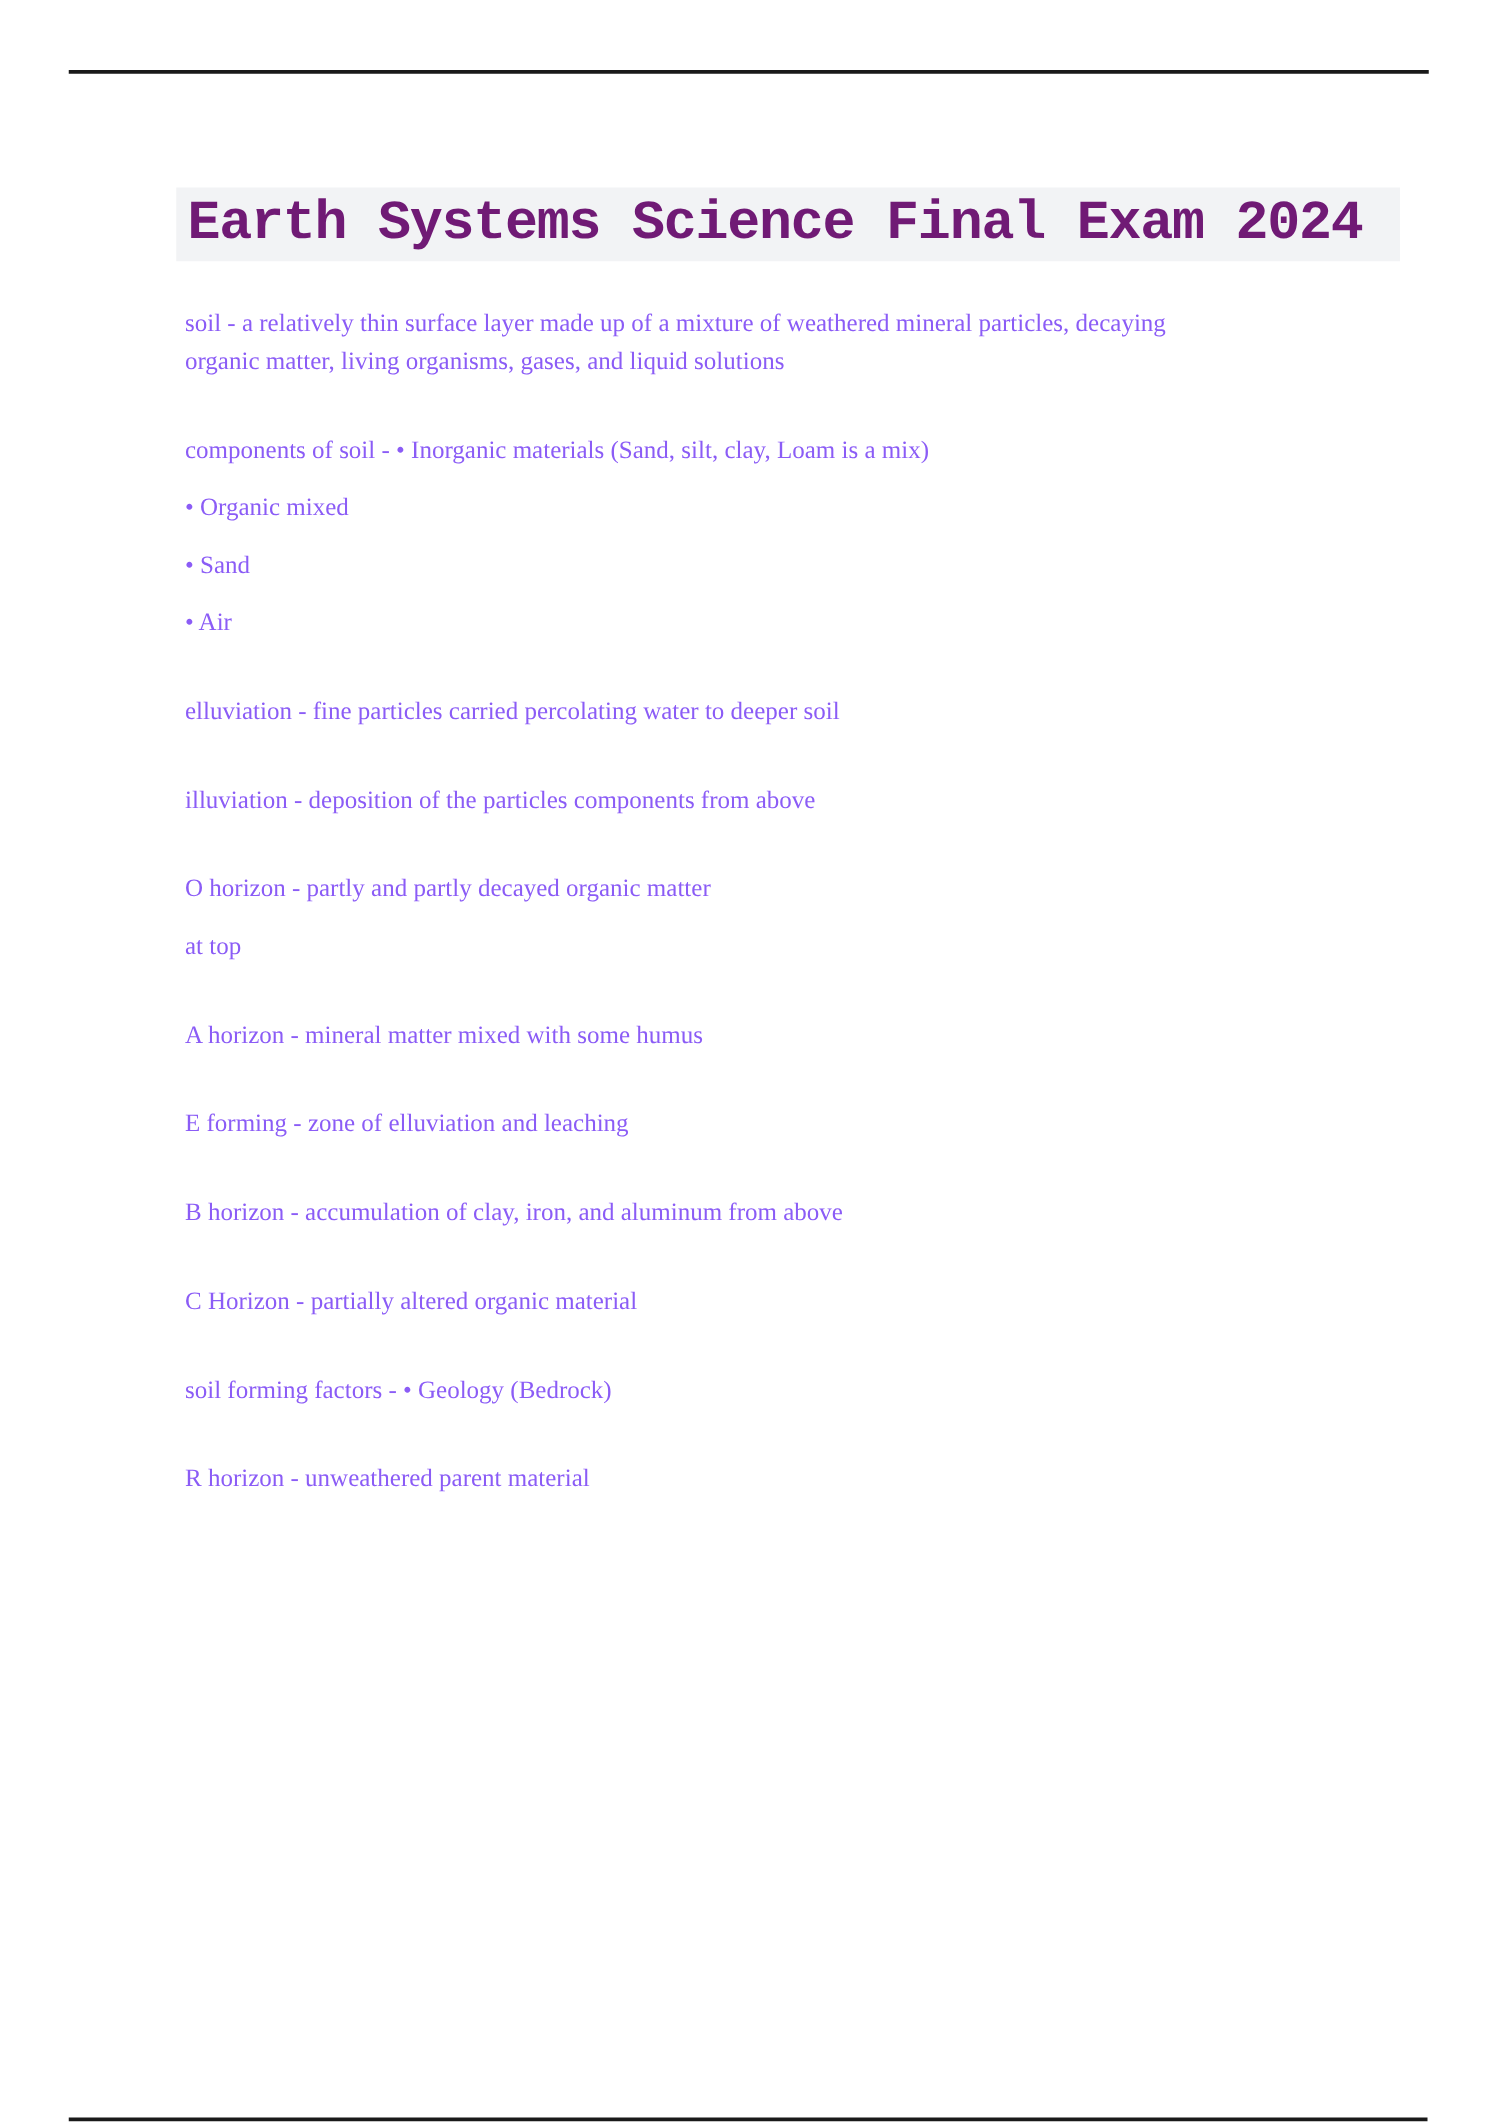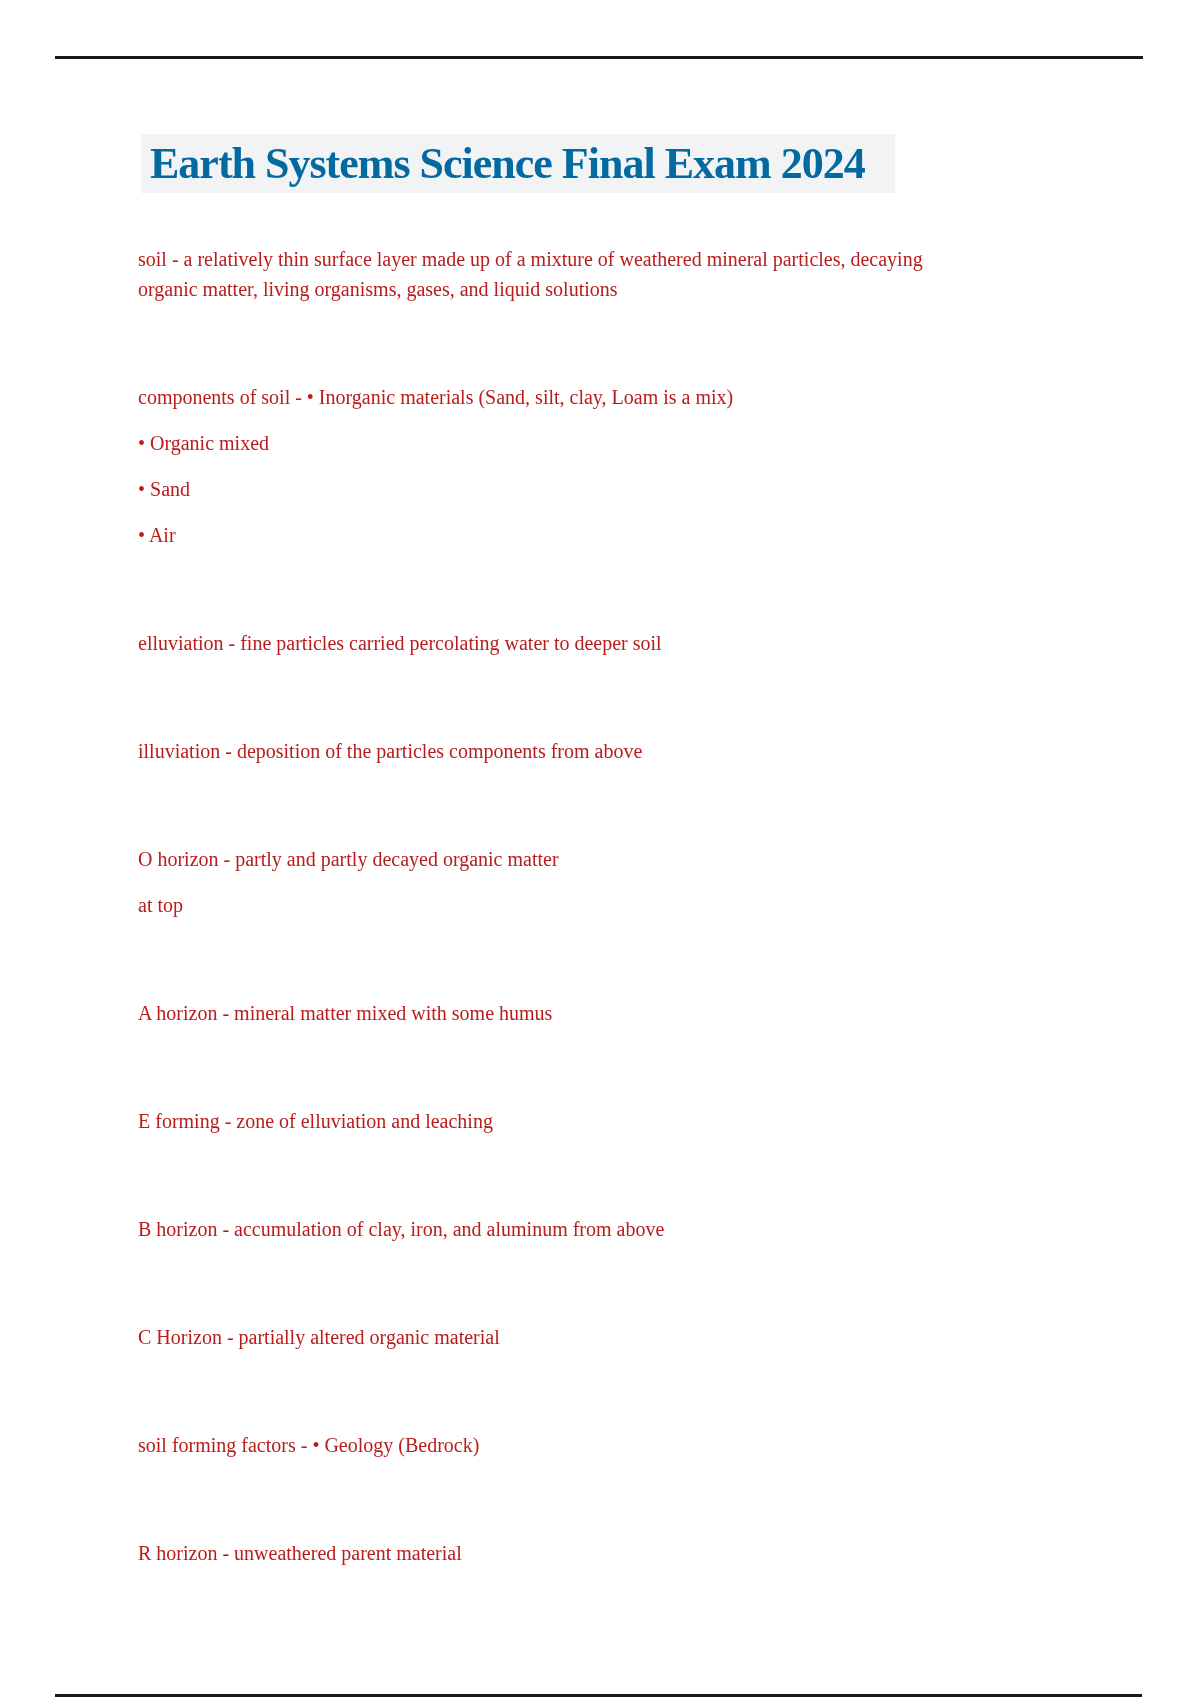--- a/index.html
+++ b/index.html
@@ -25,49 +25,49 @@
     width: 1088px;
   }
   .rule-bottom {
     left: 55px;
     top: 1694px;
     width: 1087px;
   }
   h1.page-title {
     position: absolute;
     left: 141px;
-    top: 134px;
+    top: 150px;
     margin: 0;
-    font-family: Liberation Serif, serif;
+    font-family: Liberation Mono, monospace;
     font-weight: 700;
     font-size: 44px;
     letter-spacing: -1px;
-    color: #0369a1;
+    color: #701a75;
     white-space: nowrap;
   }
   h1.page-title .highlight {
     display: inline-block;
     background: #f2f3f5;
     line-height: 59px;
     padding: 0 30px 0 9px;
   }
   .doc-body {
     position: absolute;
-    left: 138px;
+    left: 148px;
     top: 0;
     width: 830px;
     padding-top: 244px;
     font-size: 20px;
     line-height: 30px;
-    color: #b91c1c;
+    color: #8b5cf6;
   }
   .doc-body p {
     margin: 0;
   }
-  .doc-body p.gap-large { margin-top: 78px; }
+  .doc-body p.gap-large { margin-top: 41px; }
   .doc-body p.gap-small { margin-top: 16px; }
 </style>
 </head>
 <body>
 
 <div class="rule rule-top"></div>
 
 <h1 class="page-title"><span class="highlight">Earth Systems Science Final Exam 2024</span></h1>
 
 <main class="doc-body">

